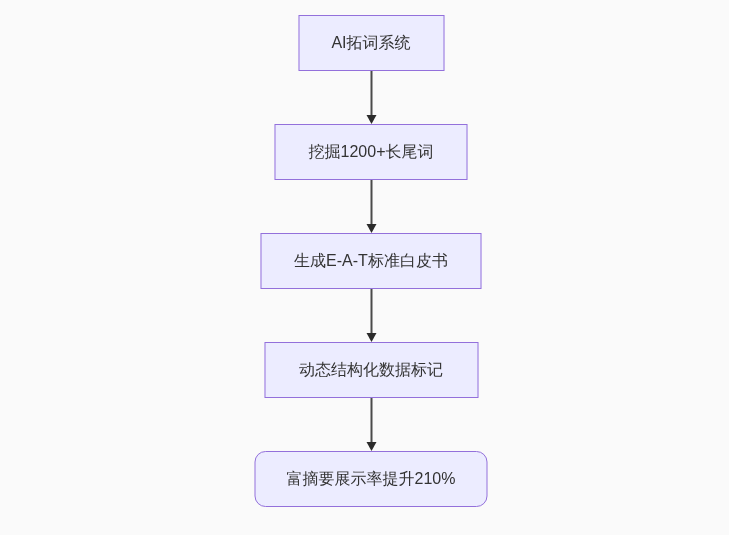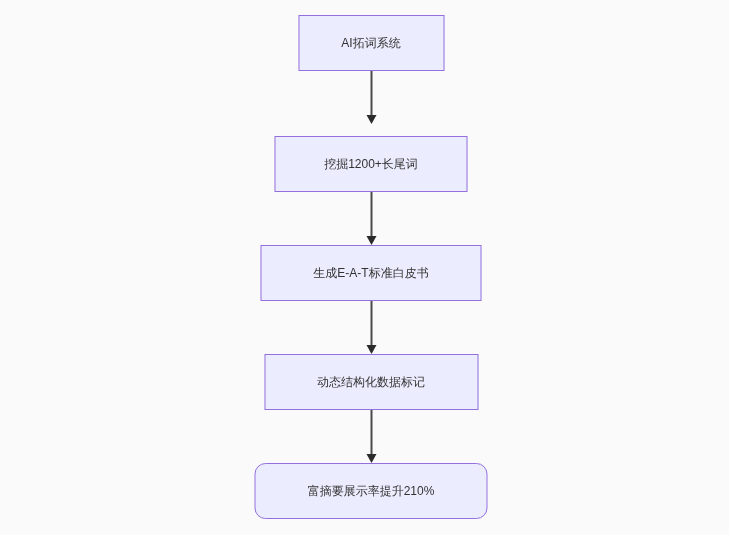--- a/index.html
+++ b/index.html
@@ -25,28 +25,28 @@
   }
   .flow-node {
     box-sizing: border-box;
     height: 56px;
     padding: 0 30px;
     background: #ECECFF;
     border: 1px solid #9370DB;
     display: flex;
     align-items: center;
     justify-content: center;
-    font-size: 12px;
+    font-size: 16px;
     color: #333333;
     white-space: nowrap;
     text-align: center;
   }
   
   .flow-node.n1 { min-width: 146px; }
-  .flow-node.n2 { min-width: 193px; margin-top: 12px; }
+  .flow-node.n2 { min-width: 193px; }
   .flow-node.n3 { min-width: 221px; }
   .flow-node.n4 { min-width: 214px; font-family: Liberation Mono, monospace; }
   .flow-node.n5 { min-width: 233px; border-radius: 11px; }
   .flow-edge {
     height: 53px;
     display: flex;
     flex-direction: column;
     align-items: center;
     justify-content: flex-start;
   }

